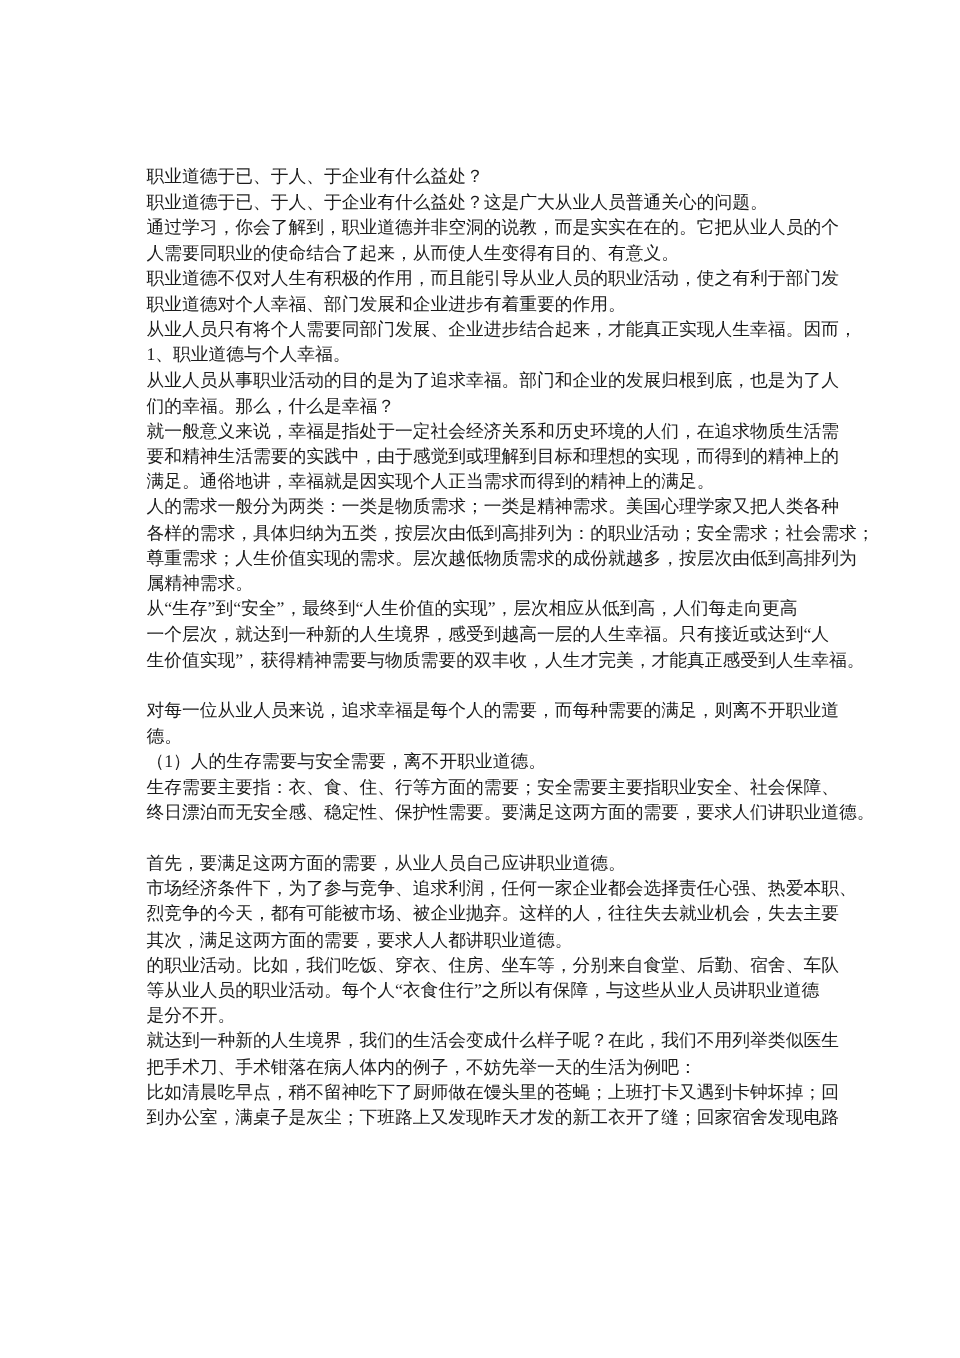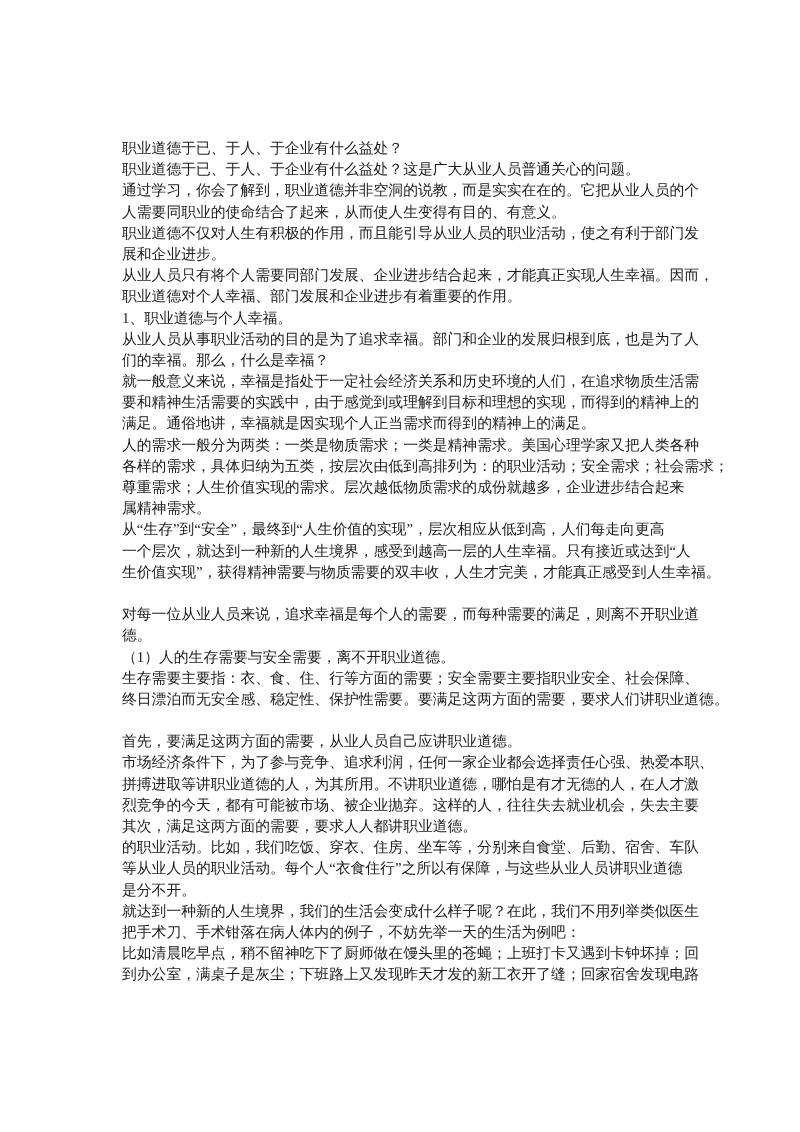--- a/index.html
+++ b/index.html
@@ -42,46 +42,44 @@
 </head>
 <body>
 
 <div class="page" style="background: rgb(255, 255, 255);">
   <div class="text-block" style="color: rgb(27, 27, 27);">
       <div class="line">职业道德于已、于人、于企业有什么益处？</div>
       <div class="line">职业道德于已、于人、于企业有什么益处？这是广大从业人员普通关心的问题。</div>
       <div class="line">通过学习，你会了解到，职业道德并非空洞的说教，而是实实在在的。它把从业人员的个</div>
       <div class="line">人需要同职业的使命结合了起来，从而使人生变得有目的、有意义。</div>
       <div class="line">职业道德不仅对人生有积极的作用，而且能引导从业人员的职业活动，使之有利于部门发</div>
-      <div class="line">展和企业进步。</div>
+      <div class="line">职业道德对个人幸福、部门发展和企业进步有着重要的作用。</div>
       <div class="line">从业人员只有将个人需要同部门发展、企业进步结合起来，才能真正实现人生幸福。因而，</div>
-      <div class="line">职业道德对个人幸福、部门发展和企业进步有着重要的作用。</div>
       <div class="line">1、职业道德与个人幸福。</div>
       <div class="line">从业人员从事职业活动的目的是为了追求幸福。部门和企业的发展归根到底，也是为了人</div>
       <div class="line">们的幸福。那么，什么是幸福？</div>
       <div class="line">就一般意义来说，幸福是指处于一定社会经济关系和历史环境的人们，在追求物质生活需</div>
       <div class="line">要和精神生活需要的实践中，由于感觉到或理解到目标和理想的实现，而得到的精神上的</div>
       <div class="line">满足。通俗地讲，幸福就是因实现个人正当需求而得到的精神上的满足。</div>
       <div class="line">人的需求一般分为两类：一类是物质需求；一类是精神需求。美国心理学家又把人类各种</div>
       <div class="line">各样的需求，具体归纳为五类，按层次由低到高排列为：的职业活动；安全需求；社会需求；</div>
-      <div class="line">尊重需求；人生价值实现的需求。层次越低物质需求的成份就越多，企业进步结合起来</div>
+      <div class="line">尊重需求；人生价值实现的需求。层次越低物质需求的成份就越多，按层次由低到高排列为</div>
       <div class="line">属精神需求。</div>
       <div class="line">从“生存”到“安全”，最终到“人生价值的实现”，层次相应从低到高，人们每走向更高</div>
       <div class="line">一个层次，就达到一种新的人生境界，感受到越高一层的人生幸福。只有接近或达到“人</div>
       <div class="line">生价值实现”，获得精神需要与物质需要的双丰收，人生才完美，才能真正感受到人生幸福。</div>
       <div class="line">&nbsp;</div>
       <div class="line">对每一位从业人员来说，追求幸福是每个人的需要，而每种需要的满足，则离不开职业道</div>
       <div class="line">德。</div>
       <div class="line">（1）人的生存需要与安全需要，离不开职业道德。</div>
       <div class="line">生存需要主要指：衣、食、住、行等方面的需要；安全需要主要指职业安全、社会保障、</div>
       <div class="line">终日漂泊而无安全感、稳定性、保护性需要。要满足这两方面的需要，要求人们讲职业道德。</div>
       <div class="line">&nbsp;</div>
       <div class="line">首先，要满足这两方面的需要，从业人员自己应讲职业道德。</div>
       <div class="line">市场经济条件下，为了参与竞争、追求利润，任何一家企业都会选择责任心强、热爱本职、</div>
-      <div class="line">拼搏进取等讲职业道德的人，为其所用。不讲职业道德，哪怕是有才无德的人，在人才激</div>
       <div class="line">烈竞争的今天，都有可能被市场、被企业抛弃。这样的人，往往失去就业机会，失去主要</div>
       <div class="line">其次，满足这两方面的需要，要求人人都讲职业道德。</div>
       <div class="line">的职业活动。比如，我们吃饭、穿衣、住房、坐车等，分别来自食堂、后勤、宿舍、车队</div>
       <div class="line">等从业人员的职业活动。每个人“衣食住行”之所以有保障，与这些从业人员讲职业道德</div>
       <div class="line">是分不开。</div>
       <div class="line">就达到一种新的人生境界，我们的生活会变成什么样子呢？在此，我们不用列举类似医生</div>
       <div class="line">把手术刀、手术钳落在病人体内的例子，不妨先举一天的生活为例吧：</div>
       <div class="line">比如清晨吃早点，稍不留神吃下了厨师做在馒头里的苍蝇；上班打卡又遇到卡钟坏掉；回</div>
       <div class="line">到办公室，满桌子是灰尘；下班路上又发现昨天才发的新工衣开了缝；回家宿舍发现电路</div>
     </div>

